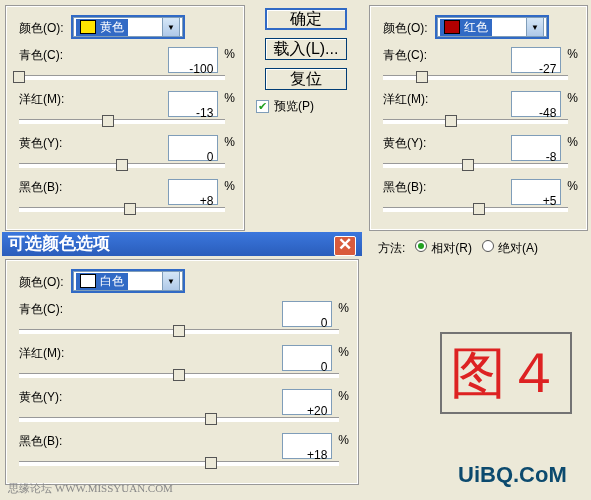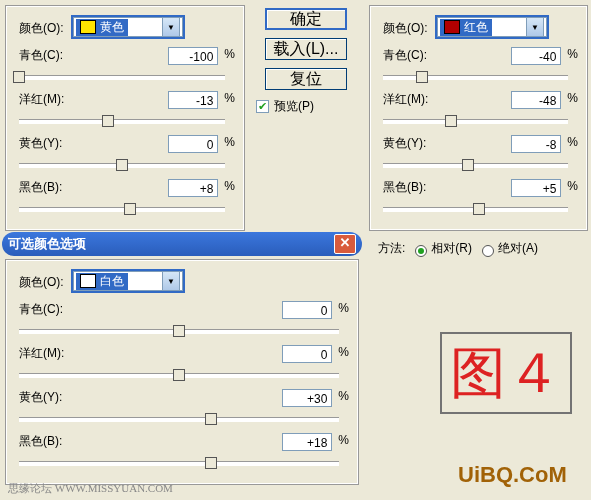--- a/index.html
+++ b/index.html
@@ -20,21 +20,21 @@
     box-sizing: border-box;
   }
   .panel1 { left: 2px; top: 2px; width: 246px; height: 228px; border:none;}
   .panel2 { left: 366px; top: 2px; width: 225px; height: 258px; border:none;}
   .panel3 { left: 2px; top: 232px; width: 360px; height: 266px; border:none;}
   .btncol { position:absolute; left:252px; top:8px; width:108px;}
   .row { display:flex; margin: 6px 0 2px 12px; height:20px;}
   .lbl { width:58px; }
   .valbox {
     width: 50px; height: 18px; background:#fff; border:1px solid #7F9DB9;
-    text-align:right; padding:0 4px; font-size:12px; line-height:18px;
+    text-align:right; padding:12px 4px; font-size:12px; line-height:18px;
     box-sizing:border-box; margin-left:auto;
   }
   .pct { margin: 0 8px 0 6px;}
   .slider {
     margin: 2px 18px 8px 12px; height:14px; position:relative;
   }
   .slider .track {
     position:absolute; left:0; right:0; top:6px; height:3px;
     background:#fff; border-top:1px solid #999; border-bottom:1px solid #fff;
   }
@@ -69,47 +69,47 @@
     text-align:center; line-height:20px; font-size:16px;
     box-sizing:border-box; cursor:pointer;
   }
   .btn.default { border:2px solid #316AC5; line-height:18px;}
   .checkbox-row { display:flex; align-items:center; margin:6px 0 0 4px;}
   .checkbox {
     width:13px; height:13px; background:#fff; border:1px solid #7F9DB9;
     display:flex; align-items:center; justify-content:center;
     font-size:11px; color:#21A121; margin-right:5px; box-sizing:border-box;
   }
-  .method-row { display:flex; align-items:flex-end; margin:10px 0 0 12px;}
+  .method-row { display:flex; align-items:flex-start; margin:10px 0 0 12px;}
   .radio {
     width:12px; height:12px; border:1px solid #555; border-radius:50%;
     display:inline-flex; align-items:center; justify-content:center;
     margin:0 4px 0 10px; background:#fff; box-sizing:border-box;
   }
   .radio.on::after { content:""; width:6px; height:6px; background:#21A121; border-radius:50%;}
   .titlebar {
     background: linear-gradient(#3B77DD, #2A5DBB);
-    color:#fff; font-weight:bold; font-size:13px;
+    color:#fff; font-weight:bold; font-size:17px;
     height:24px; line-height:24px; padding:0 6px;
-    display:flex; align-items:center;border-radius:12px;
+    display:flex; align-items:flex-end;
   }
   .closebtn {
     margin-left:auto; width:20px; height:18px;
     background:#D95B3C; border:1px solid #fff;
     color:#fff; text-align:center; line-height:16px;
     font-weight:bold; border-radius:2px;
   }
   .watermark1 { position:absolute; right:6px; top:4px; color:#b8b0a0; font-size:13px; font-family:Arial;}
   .watermark2 { position:absolute; right:6px; top:18px; color:#c8c0b0; font-size:11px; font-family:Arial;}
   .bigred {
     position:absolute; left:440px; top:332px;
     font-size:56px; font-family:"SimHei",sans-serif; color:#D22;
     border:2px solid #737373; padding:2px 8px 0;
   }
-  .uibq { position:absolute; left:458px; top:462px; font-size:22px; font-family:Arial; color:#a16207; font-weight:bold;}
+  .uibq { position:absolute; left:458px; top:462px; font-size:22px; font-family:Arial; color:#0c4a6e; font-weight:bold;}
   .footer { position:absolute; left:8px; bottom:4px; color:#888; font-size:11px; font-family:SimSun;}
   .inner-border { border:1px solid #fff; box-shadow:0 0 0 1px #999; margin:4px; padding:2px 0 6px;}
 </style>
 </head>
 <body>
 
 <div class="watermark1">PS教程论坛</div>
 <div class="watermark2">BBS.16XX8.COM</div>
 
 <div class="panel panel1">
@@ -187,21 +187,21 @@
     <div class="color-select selblue">
       <div class="swatch-wrap">
             <span class="swatch red"></span>
       <span>红色</span>
           </div>
       <div class="dd-btn">▼</div>
     </div>
   </div>
   <div class="row">
         <span class="lbl">青色(C):</span>
-    <span class="valbox">-40</span>
+    <span class="valbox">-27</span>
     <span class="pct">%</span>
       </div>
   <div class="slider">
         <div class="track"></div>
         <div class="thumb" style="left:21%"></div>
       </div>
   <div class="row">
         <span class="lbl">洋红(M):</span>
     <span class="valbox">-48</span>
     <span class="pct">%</span>
@@ -269,21 +269,21 @@
             <span class="lbl">洋红(M):</span>
       <span class="valbox">0</span>
       <span class="pct">%</span>
           </div>
     <div class="slider">
             <div class="track"></div>
             <div class="thumb" style="left:50%"></div>
           </div>
     <div class="row">
             <span class="lbl">黄色(Y):</span>
-      <span class="valbox">+30</span>
+      <span class="valbox">+20</span>
       <span class="pct">%</span>
           </div>
     <div class="slider">
             <div class="track"></div>
             <div class="thumb" style="left:60%"></div>
           </div>
     <div class="row">
             <span class="lbl">黑色(B):</span>
       <span class="valbox">+18</span>
       <span class="pct">%</span>

